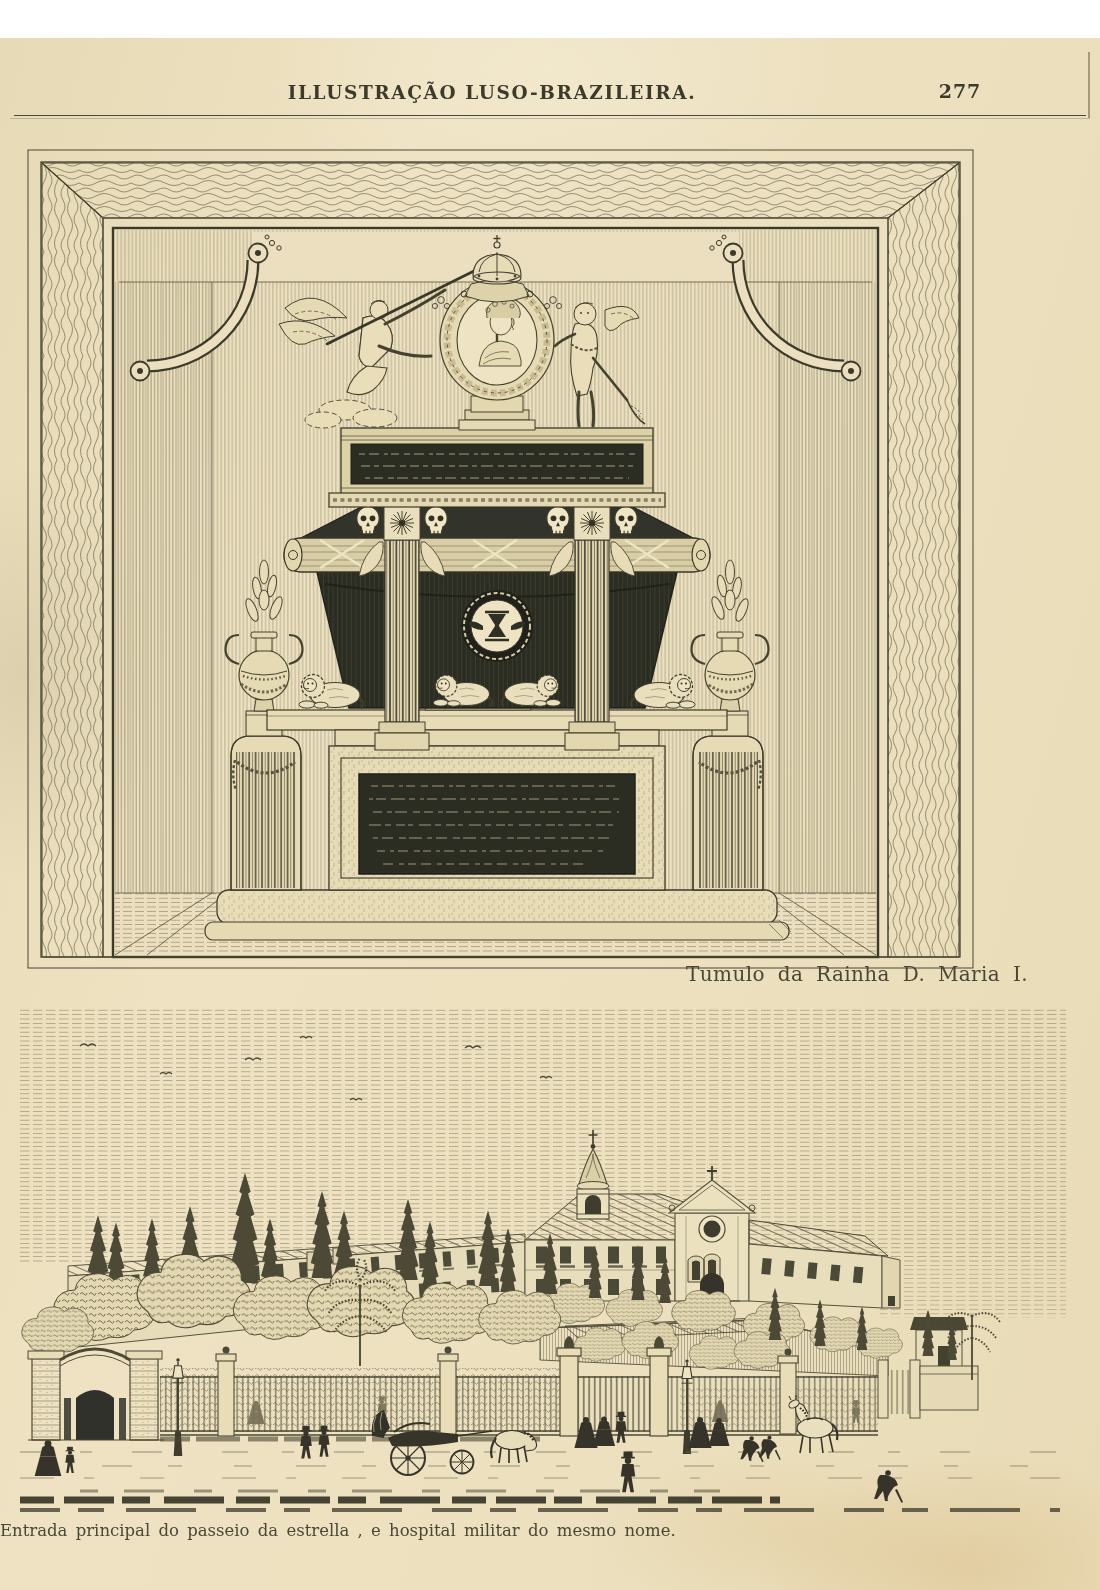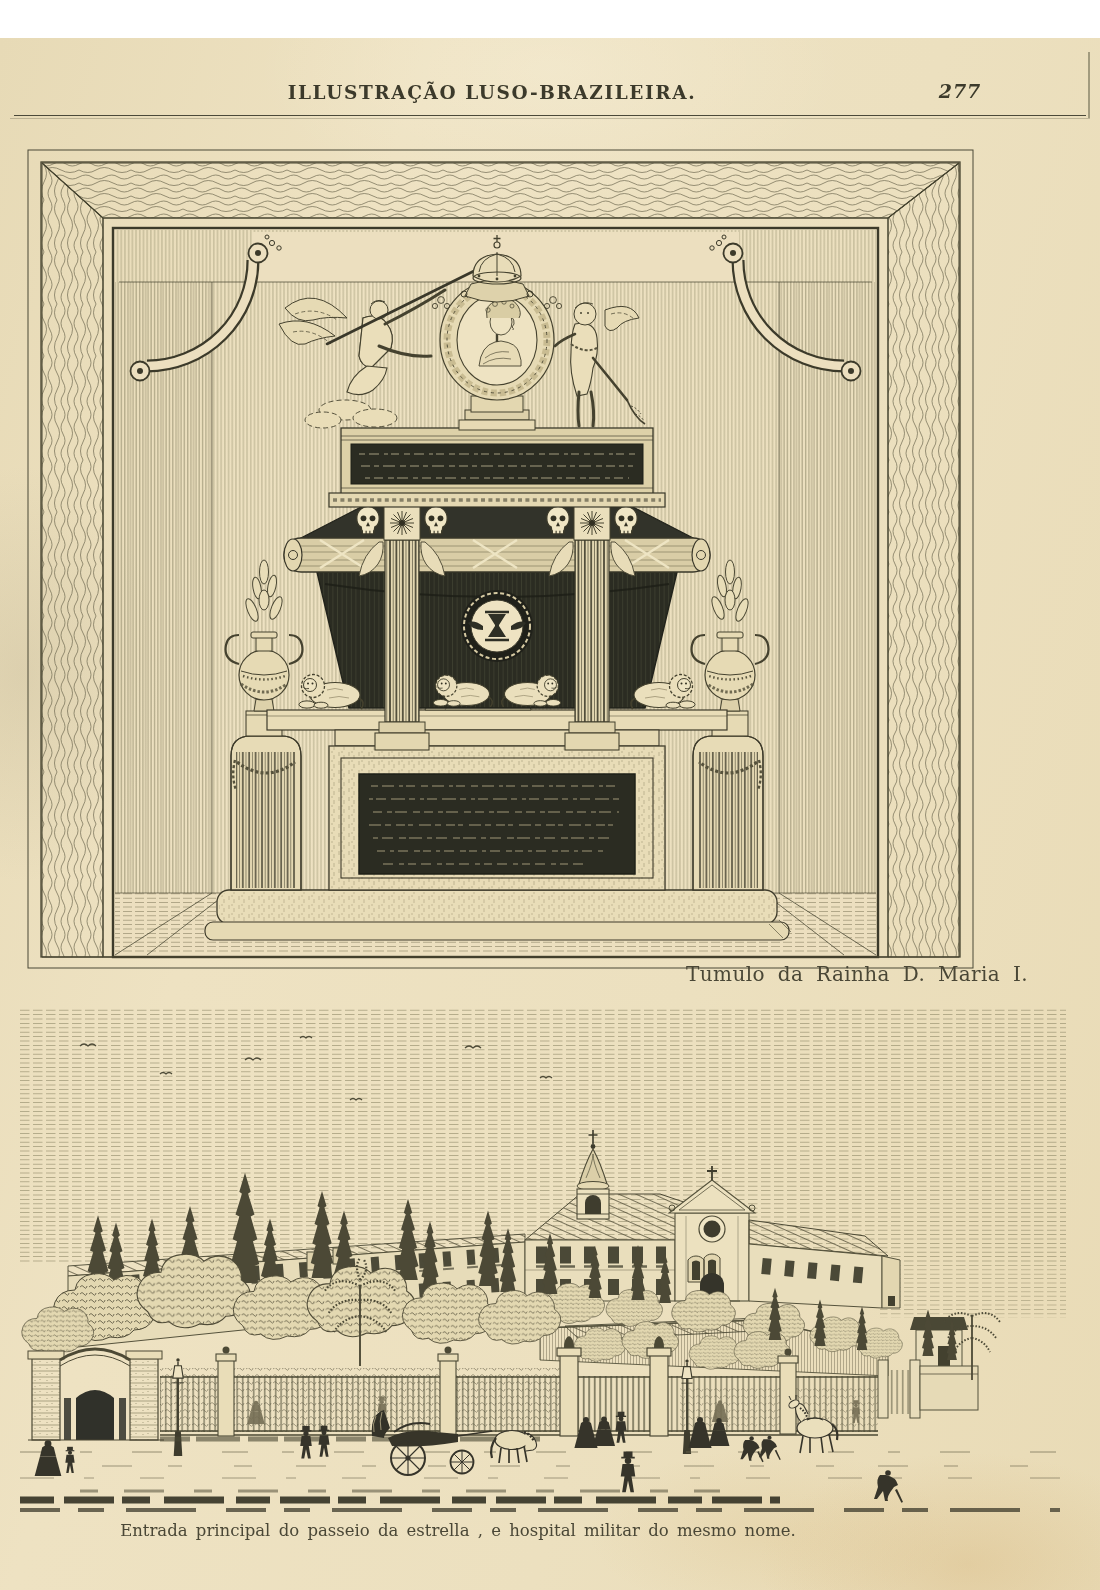--- a/index.html
+++ b/index.html
@@ -9,30 +9,30 @@
         background:linear-gradient(105deg,#e7dab6 0%,#eee2c2 28%,#ece0bf 62%,#e9dbb6 100%);margin-top:38px;}
   .page::before{content:"";position:absolute;inset:0;pointer-events:none;
         background:
           radial-gradient(ellipse 300px 160px at 88% 96%, rgba(206,166,100,.28), rgba(206,166,100,0) 70%),
           radial-gradient(ellipse 260px 120px at 70% 94%, rgba(210,176,110,.18), rgba(210,176,110,0) 70%),
           radial-gradient(ellipse 200px 300px at 2% 40%, rgba(120,110,80,.12), rgba(120,110,80,0) 70%),
           radial-gradient(ellipse 420px 200px at 50% 2%, rgba(255,250,235,.25), rgba(255,250,235,0) 70%);}
   .masthead{position:absolute;left:0;top:44px;width:984px;text-align:center;
         font-size:18.5px;font-weight:700;letter-spacing:1.6px;color:#3c3a2b;}
   .pageno{position:absolute;left:930px;top:42px;width:60px;text-align:center;
-        font-size:19px;font-weight:700;color:#3c3a2b;letter-spacing:1px;font-style:italic;}
+        font-size:19px;font-weight:700;color:#3c3a2b;letter-spacing:1px;}
   .rule{position:absolute;left:14px;top:77px;width:1072px;border-top:1.6px solid #4b4939;}
   .rule2{position:absolute;left:10px;top:79.5px;width:1080px;border-top:1px solid #6b6750;opacity:.35;}
   .edge-artifact{position:absolute;left:1088px;top:14px;width:1.6px;height:66px;background:#5a573f;opacity:.5;}
   figure{margin:0;position:absolute;}
   .fig1{left:27px;top:110px;width:948px;height:822px;}
   .fig2{left:20px;top:970px;width:1060px;height:515px;}
   .cap1{position:absolute;left:28px;top:924px;width:1000px;text-align:right;
         font-size:20px;color:#4a4736;word-spacing:6px;letter-spacing:.4px;}
-  .cap2{position:absolute;left:0px;top:1483px;width:916px;text-align:center;
+  .cap2{position:absolute;left:0px;top:1483px;width:916px;text-align:left;
         font-size:16.5px;color:#4a4736;word-spacing:3px;}
   svg{display:block}
   .bfill{fill:#e3d8b1;stroke:#4f4b37;stroke-width:1;}
 </style>
 </head>
 <body>
 
 <div class="page">
 
   <div class="masthead">ILLUSTRAÇÃO LUSO-BRAZILEIRA.</div>

